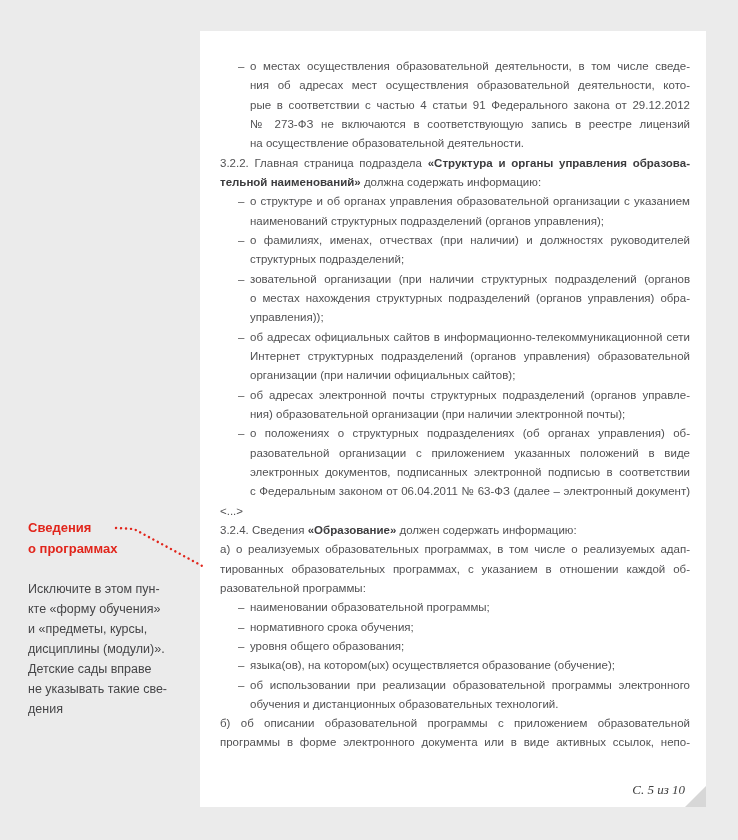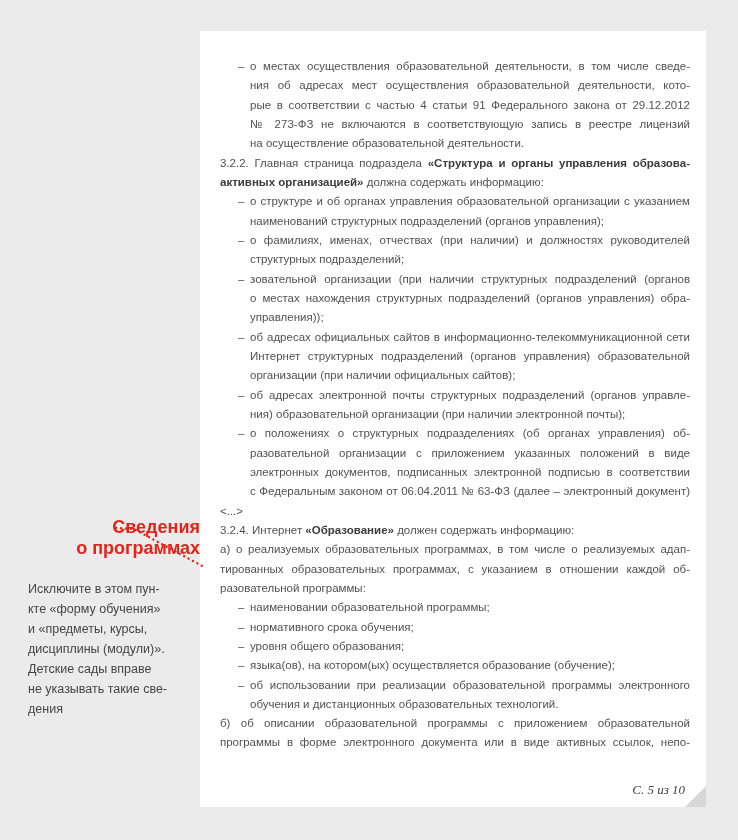--- a/index.html
+++ b/index.html
@@ -12,21 +12,21 @@
   .tline.stretch{text-align:justify;text-align-last:justify;}
   .b{font-weight:bold;color:#3c3c3e;}
   .bullet{display:flex;}
   .marker{flex:none;width:12px;margin-left:18px;}
   .btext{flex:1;min-width:0;}
   .footer{position:absolute;right:21px;bottom:9px;font-family:"Liberation Serif",serif;
           font-style:italic;font-size:13px;color:#404040;}
   .fold{position:absolute;right:0;bottom:0;width:21px;height:21px;background:#d7d7d7;
         clip-path:polygon(100% 0,0 100%,100% 100%);}
   .note{position:absolute;left:28px;top:517px;width:172px;}
-  .note-title{font-weight:bold;font-size:18px;line-height:21px;color:#e1251b;white-space:pre-line;text-align:right;}
+  .note-title{font-weight:bold;font-size:13px;line-height:21px;color:#e1251b;white-space:pre-line;}
   .note-body{margin-top:20px;font-size:12.5px;line-height:20px;color:#454547;white-space:pre-line;}
   .connector{position:absolute;left:0;top:0;width:738px;height:840px;pointer-events:none;}
 </style>
 </head>
 <body>
 
 <div class="canvas">
 
   <div class="note">
     <div class="note-title">Сведения
@@ -47,21 +47,21 @@
           <div class="btext">
             <div class="tline stretch"><span>о местах осуществления образовательной деятельности, в том числе сведе-</span></div>
             <div class="tline stretch"><span>ния об адресах мест осуществления образовательной деятельности, кото-</span></div>
             <div class="tline stretch"><span>рые в соответствии с частью 4 статьи 91 Федерального закона от 29.12.2012</span></div>
             <div class="tline stretch"><span>№ 273-ФЗ не включаются в соответствующую запись в реестре лицензий</span></div>
             <div class="tline"><span>на осуществление образовательной деятельности.</span></div>
           </div>
         </div>
         <div class="para">
           <div class="tline stretch"><span>3.2.2. Главная страница подраздела </span><span class="b">«Структура и органы управления образова-</span></div>
-          <div class="tline"><span class="b">активных организацией»</span><span> должна содержать информацию:</span></div>
+          <div class="tline"><span class="b">тельной наименований»</span><span> должна содержать информацию:</span></div>
         </div>
         <div class="bullet">
           <span class="marker">–</span>
           <div class="btext">
             <div class="tline stretch"><span>о структуре и об органах управления образовательной организации с указанием</span></div>
             <div class="tline"><span>наименований структурных подразделений (органов управления);</span></div>
           </div>
         </div>
         <div class="bullet">
           <span class="marker">–</span>
@@ -99,21 +99,21 @@
             <div class="tline stretch"><span>о положениях о структурных подразделениях (об органах управления) об-</span></div>
             <div class="tline stretch"><span>разовательной организации с приложением указанных положений в виде</span></div>
             <div class="tline stretch"><span>электронных документов, подписанных электронной подписью в соответствии</span></div>
             <div class="tline stretch"><span>с Федеральным законом от 06.04.2011 № 63-ФЗ (далее – электронный документ)</span></div>
           </div>
         </div>
         <div class="para">
           <div class="tline"><span>&lt;...&gt;</span></div>
         </div>
         <div class="para">
-          <div class="tline"><span>3.2.4. Интернет </span><span class="b">«Образование»</span><span> должен содержать информацию:</span></div>
+          <div class="tline"><span>3.2.4. Сведения </span><span class="b">«Образование»</span><span> должен содержать информацию:</span></div>
         </div>
         <div class="para">
           <div class="tline stretch"><span>а) о реализуемых образовательных программах, в том числе о реализуемых адап-</span></div>
           <div class="tline stretch"><span>тированных образовательных программах, с указанием в отношении каждой об-</span></div>
           <div class="tline"><span>разовательной программы:</span></div>
         </div>
         <div class="bullet">
           <span class="marker">–</span>
           <div class="btext">
             <div class="tline"><span>наименовании образовательной программы;</span></div>

